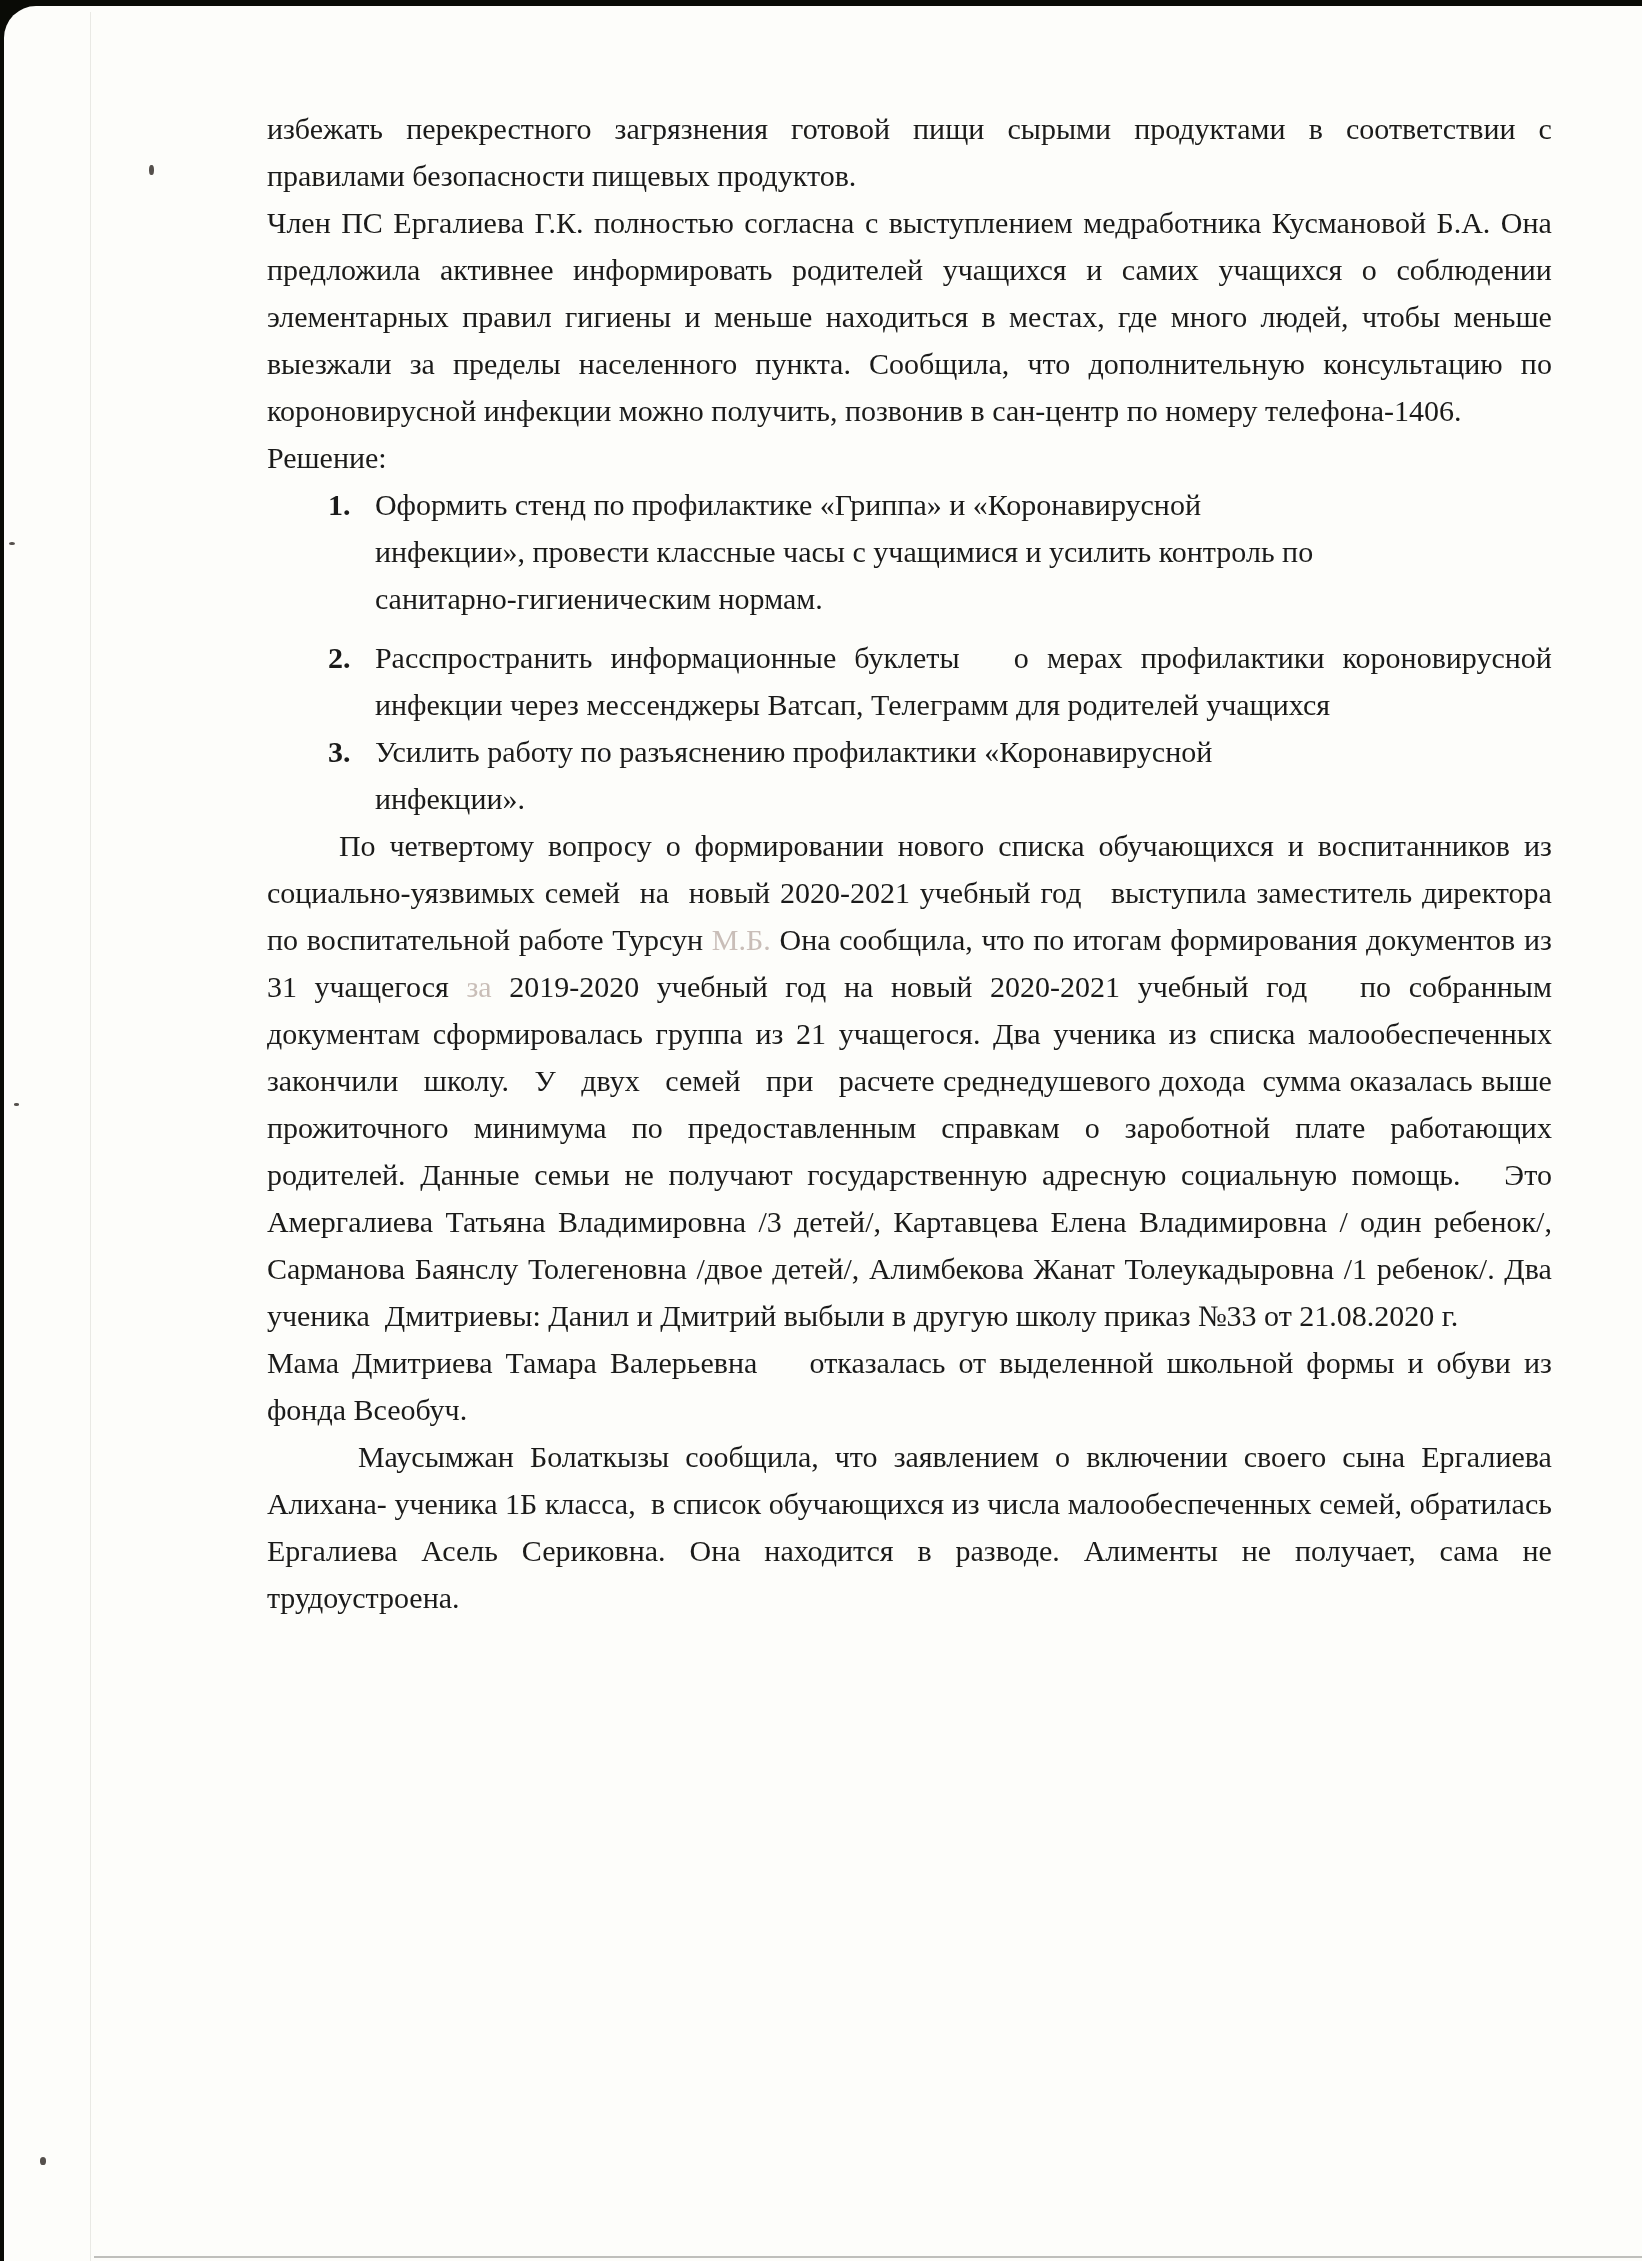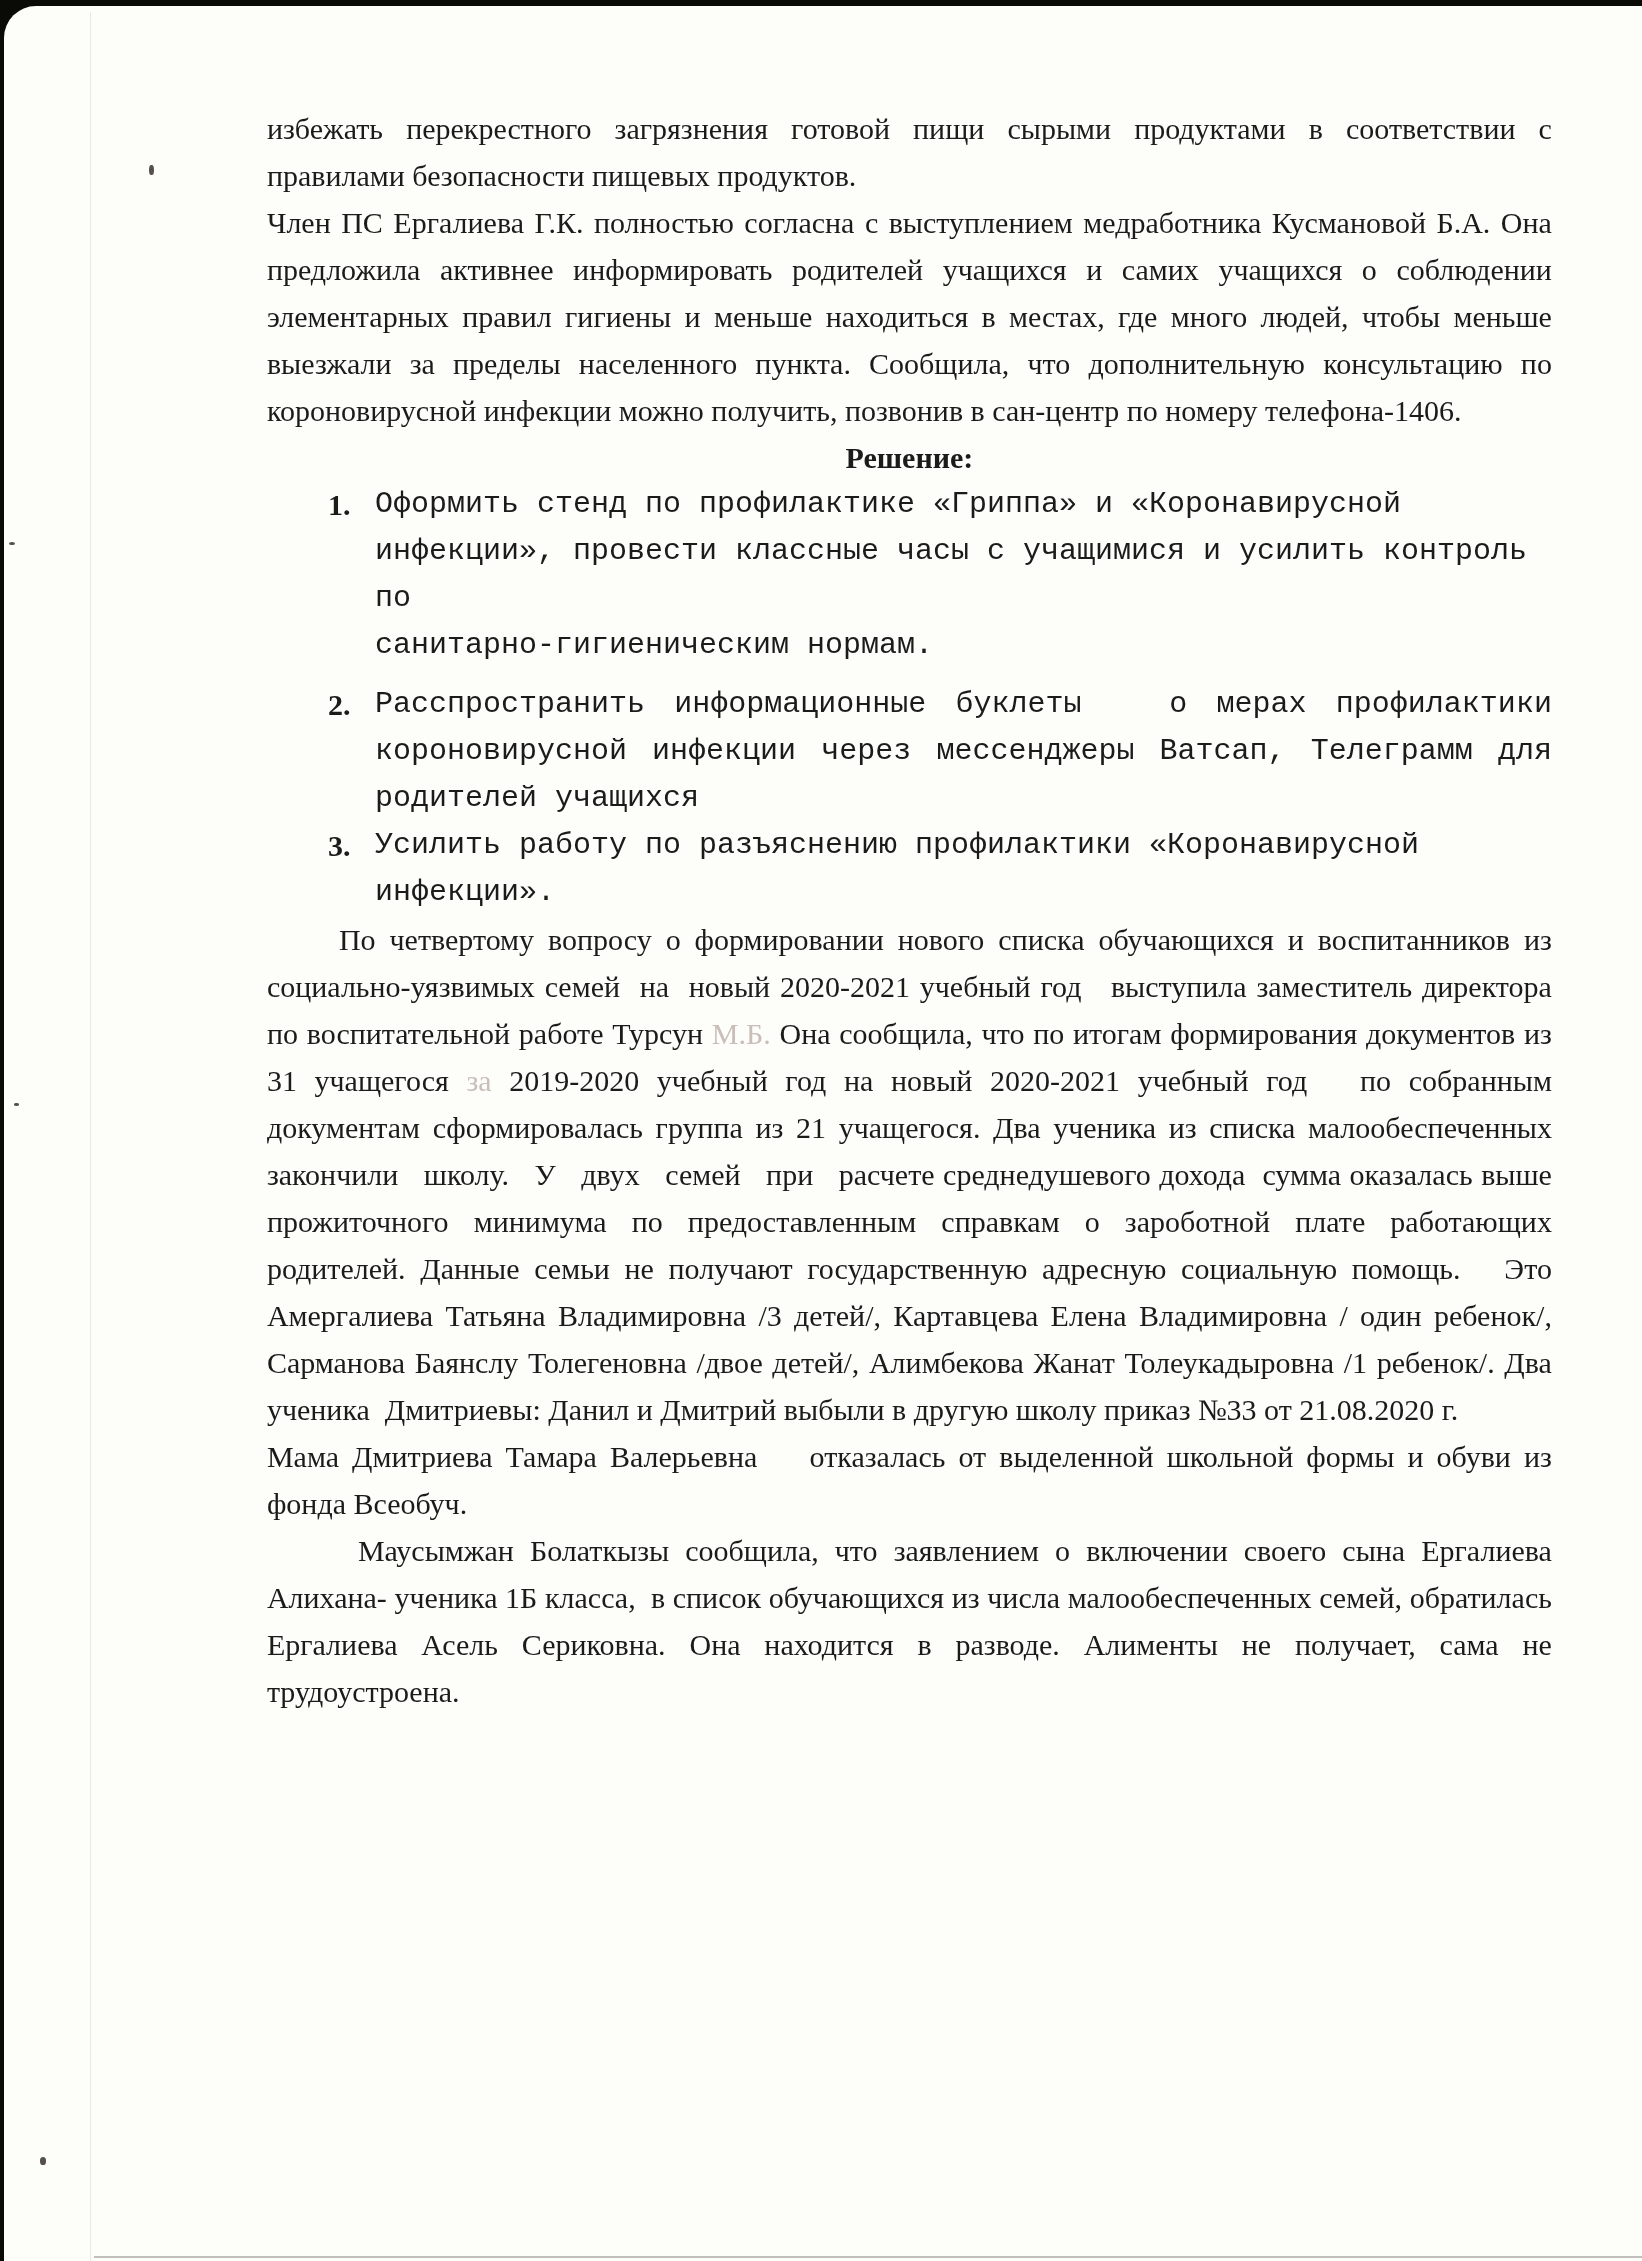--- a/index.html
+++ b/index.html
@@ -23,26 +23,26 @@
     position:absolute;left:90px;right:0;top:2250px;height:1.9px;
     background:#a9a9a5;opacity:.75;
   }
   .speck{position:absolute;background:#55504c;border-radius:50%;}
   .content{
     position:absolute;left:263px;top:99px;width:1285px;
     font-size:30px;line-height:47px;color:#1b1b1a;
     text-align:justify;
   }
   .para{white-space:pre-wrap;}
-  .heading{font-weight:bold;text-align:center;white-space:pre-wrap;}
+  .heading{font-weight:normal;text-align:left;white-space:pre-wrap;}
   .faded{color:#c9beb8;margin-top:39px;}
   .list{}
   .list-item{position:relative;padding-left:108px;}
   .num{position:absolute;left:61px;top:0;font-weight:bold;}
-  .item-text{display:block;white-space:pre-wrap;font-family:Liberation Mono, monospace;}
+  .item-text{display:block;white-space:pre-wrap;}
 </style>
 </head>
 <body>
 
 <div class="paper">
   <div class="crease"></div>
   <div class="bottom-line"></div>
   <div class="content">
       <div class="para" style="text-indent: 0px;"><span>избежать перекрестного загрязнения готовой пищи сырыми продуктами в соответствии с правилами безопасности пищевых продуктов.</span></div>
       <div class="para" style="text-indent: 0px;"><span>Член ПС Ергалиева Г.К. полностью согласна с выступлением медработника Кусмановой Б.А. Она предложила активнее информировать родителей учащихся и самих учащихся о соблюдении элементарных правил гигиены и меньше находиться в местах, где много людей, чтобы меньше  выезжали за пределы населенного пункта. Сообщила, что дополнительную консультацию по короновирусной инфекции можно получить, позвонив в сан-центр по номеру телефона-1406.</span></div>

